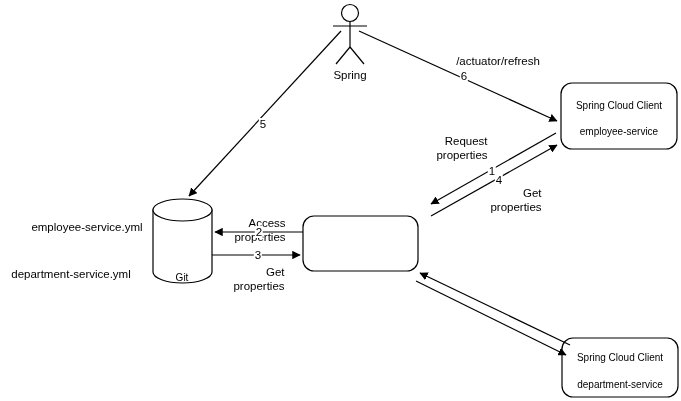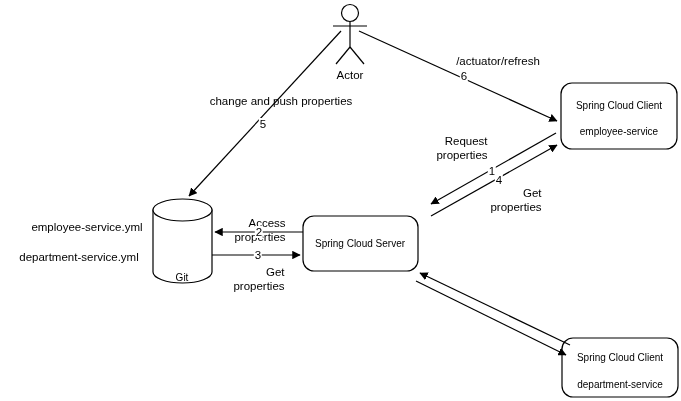--- a/index.html
+++ b/index.html
@@ -92,39 +92,37 @@
 
     <line x1="303" y1="232" x2="215" y2="232" stroke="#000000" stroke-width="1.2" marker-end="url(#arrow)"></line>
 
     <line x1="212" y1="255" x2="300" y2="255" stroke="#000000" stroke-width="1.2" marker-end="url(#arrow)"></line>
 
     <line x1="570" y1="345" x2="420" y2="273" stroke="#000000" stroke-width="1.2" marker-end="url(#arrow)"></line>
 
     <line x1="416" y1="281" x2="566" y2="355" stroke="#000000" stroke-width="1.2" marker-end="url(#arrow)"></line>
   </svg>
 
-  <div class="lbl center" style="left:350px; top:68px;">Actor</div>
+  <div class="lbl center" style="left:350px; top:68px;">Spring</div>
 
   <div class="boxtext" style="left:182px; top:241px;margin-top:36px;">Git</div>
 
-  <div class="boxtext" style="left:360px; top:243px;">Spring Cloud Server</div>
 
   <div class="boxtext" style="left:619px; top:105px;">Spring Cloud Client</div>
   <div class="boxtext" style="left:619px; top:131px;">employee-service</div>
 
   <div class="boxtext" style="left:620px; top:357px;">Spring Cloud Client</div>
   <div class="boxtext" style="left:620px; top:384px;">department-service</div>
 
   <div class="lbl center" style="left:87px; top:220px;">employee-service.yml</div>
-  <div class="lbl center" style="left:71px; top:250px;margin-left:8px;">department-service.yml</div>
+  <div class="lbl center" style="left:71px; top:267px;">department-service.yml</div>
 
   <div class="lbl center" style="left:498px; top:54px;">/actuator/refresh</div>
   <div class="num" style="left:464px; top:76px;">6</div>
 
-  <div class="lbl center" style="left:281px; top:94px;">change and push properties</div>
   <div class="num" style="left:263px; top:124px;">5</div>
 
   <div class="lbl center" style="left:462px; top:134px;"><span>Request<br>properties</span></div>
   <div class="num" style="left:492px; top:171px;">1</div>
 
   <div class="lbl center" style="left:516px; top:186px;"><span>Get<br>properties</span></div>
   <div class="num" style="left:499px; top:180px;">4</div>
 
   <div class="lbl center" style="left:260px; top:216px;"><span>Access<br>properties</span></div>
   <div class="num" style="left:259px; top:232px;">2</div>

